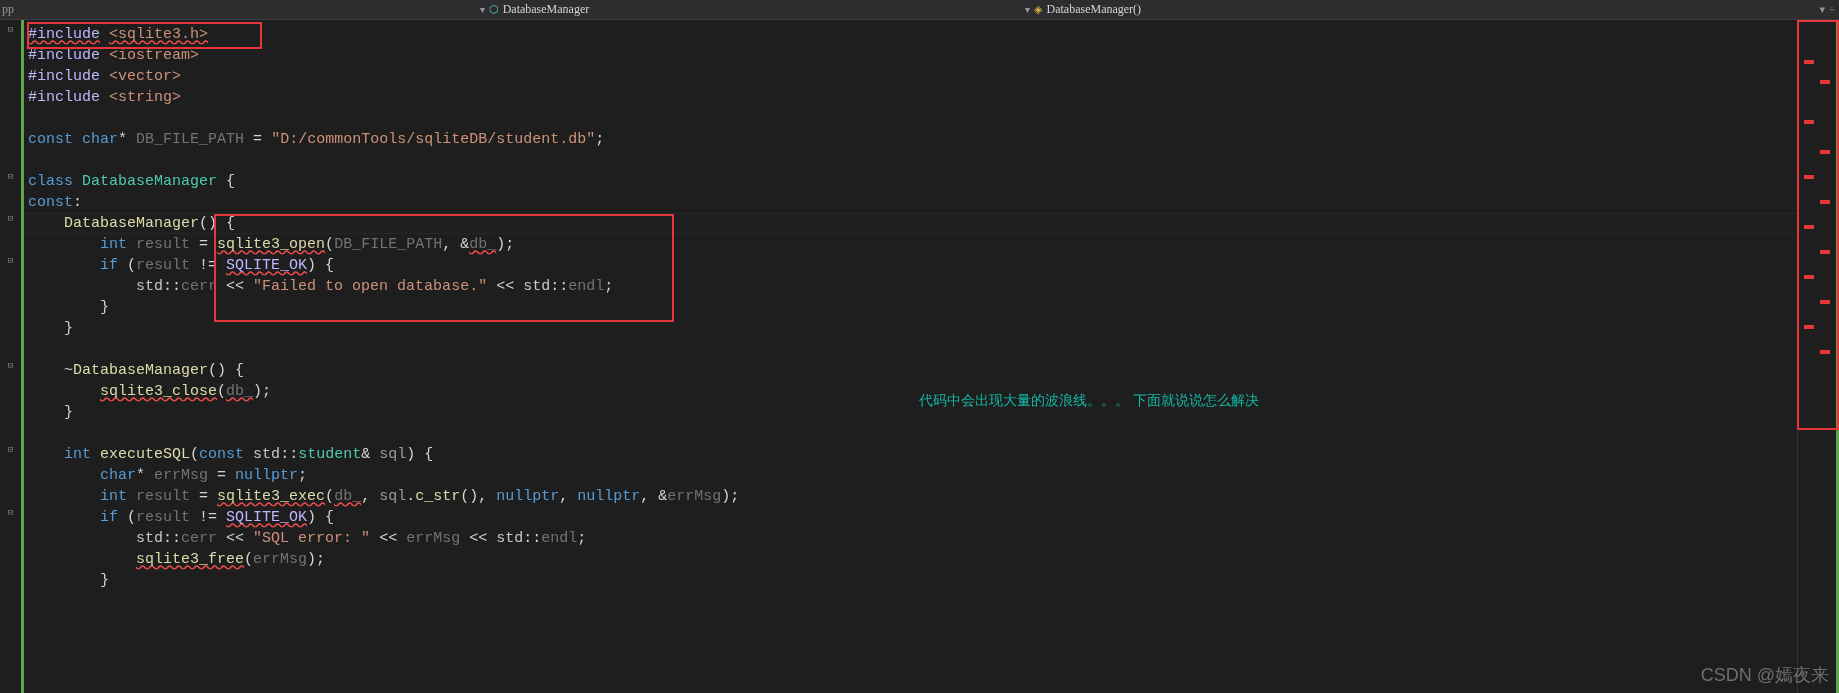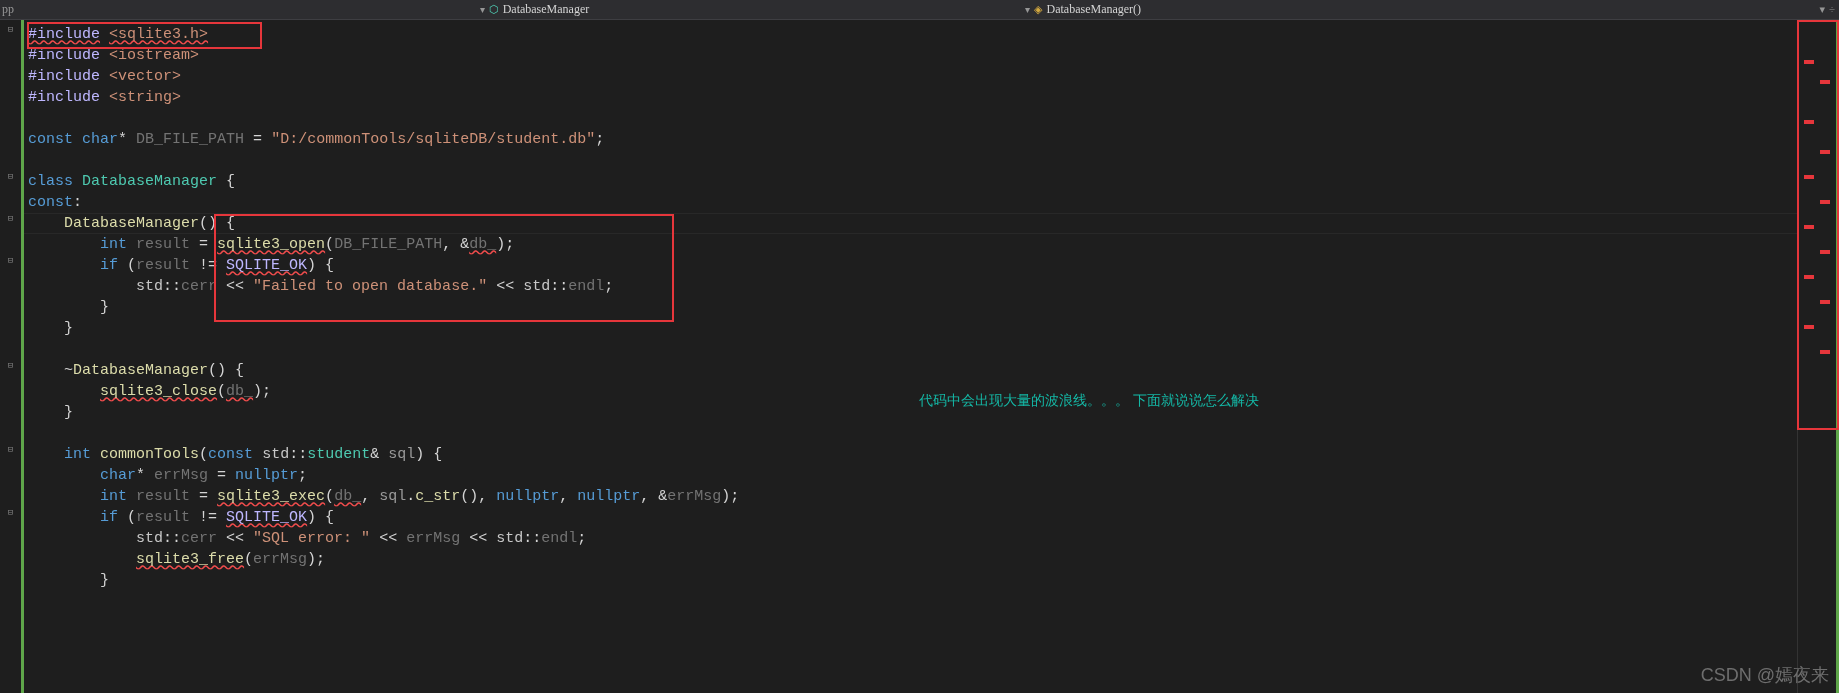--- a/index.html
+++ b/index.html
@@ -249,21 +249,21 @@
     <div class="code-line"><span>        </span><span class="kw">int</span><span> </span><span class="var">result</span><span> = </span><span class="fn squiggle">sqlite3_open</span><span>(</span><span class="var">DB_FILE_PATH</span><span>, &amp;</span><span class="var squiggle">db_</span><span>);</span></div>
     <div class="code-line"><span>        </span><span class="kw">if</span><span> (</span><span class="var">result</span><span> != </span><span class="macro squiggle">SQLITE_OK</span><span>) {</span></div>
     <div class="code-line"><span>            </span><span class="ns">std</span><span>::</span><span class="var">cerr</span><span> &lt;&lt; </span><span class="str">"Failed to open database."</span><span> &lt;&lt; </span><span class="ns">std</span><span>::</span><span class="var">endl</span><span>;</span></div>
     <div class="code-line"><span>        }</span></div>
     <div class="code-line"><span>    }</span></div>
     <div class="code-line"></div>
     <div class="code-line"><span>    ~</span><span class="fn">DatabaseManager</span><span>() {</span></div>
     <div class="code-line"><span>        </span><span class="fn squiggle">sqlite3_close</span><span>(</span><span class="var squiggle">db_</span><span>);</span></div>
     <div class="code-line"><span>    }</span></div>
     <div class="code-line"></div>
-    <div class="code-line"><span>    </span><span class="kw">int</span><span> </span><span class="fn">commonTools</span><span>(</span><span class="kw">const</span><span> </span><span class="ns">std</span><span>::</span><span class="cls">student</span><span>&amp; </span><span class="param">sql</span><span>) {</span></div>
+    <div class="code-line"><span>    </span><span class="kw">int</span><span> </span><span class="fn">executeSQL</span><span>(</span><span class="kw">const</span><span> </span><span class="ns">std</span><span>::</span><span class="cls">student</span><span>&amp; </span><span class="param">sql</span><span>) {</span></div>
     <div class="code-line"><span>        </span><span class="kw">char</span><span>* </span><span class="var">errMsg</span><span> = </span><span class="kw">nullptr</span><span>;</span></div>
     <div class="code-line"><span>        </span><span class="kw">int</span><span> </span><span class="var">result</span><span> = </span><span class="fn squiggle">sqlite3_exec</span><span>(</span><span class="var squiggle">db_</span><span>, </span><span class="param">sql</span><span>.</span><span class="fn">c_str</span><span>(), </span><span class="kw">nullptr</span><span>, </span><span class="kw">nullptr</span><span>, &amp;</span><span class="var">errMsg</span><span>);</span></div>
     <div class="code-line"><span>        </span><span class="kw">if</span><span> (</span><span class="var">result</span><span> != </span><span class="macro squiggle">SQLITE_OK</span><span>) {</span></div>
     <div class="code-line"><span>            </span><span class="ns">std</span><span>::</span><span class="var">cerr</span><span> &lt;&lt; </span><span class="str">"SQL error: "</span><span> &lt;&lt; </span><span class="var">errMsg</span><span> &lt;&lt; </span><span class="ns">std</span><span>::</span><span class="var">endl</span><span>;</span></div>
     <div class="code-line"><span>            </span><span class="fn squiggle">sqlite3_free</span><span>(</span><span class="var">errMsg</span><span>);</span></div>
     <div class="code-line"><span>        }</span></div>
 
     <div class="annotation">代码中会出现大量的波浪线。。。 下面就说说怎么解决</div>
   </div>
 

